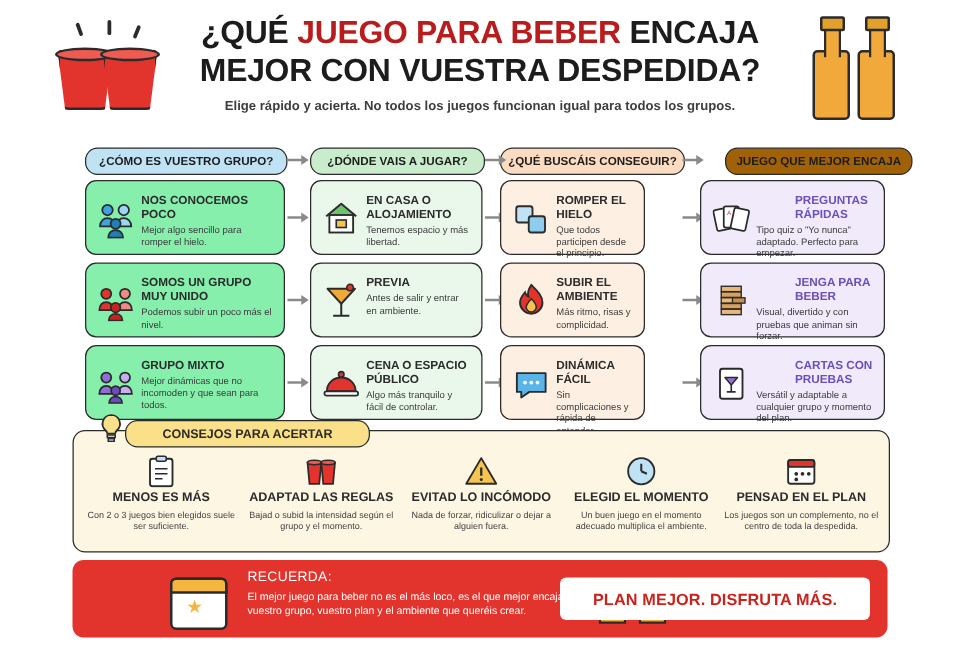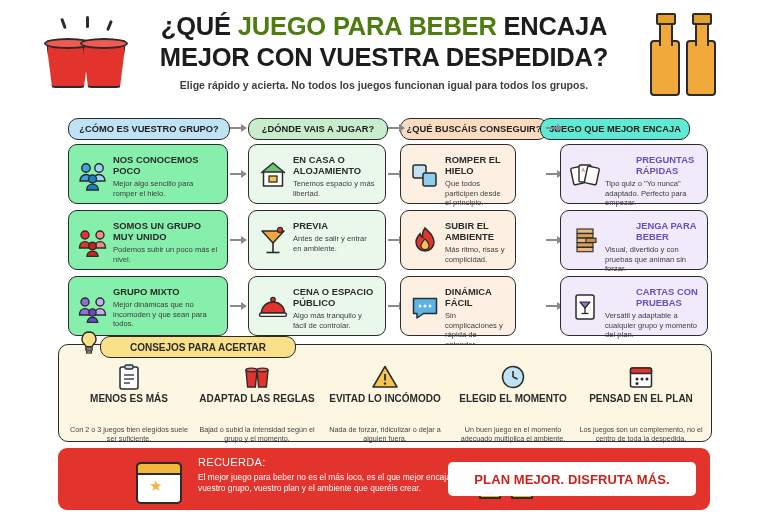--- a/index.html
+++ b/index.html
@@ -12,21 +12,21 @@
     position:relative;
   }
   .page{position:relative;width:768px;height:524px;}
 
   
   .header{position:absolute;left:0;top:0;width:768px;height:106px;}
   .title1{
     position:absolute;left:0;top:12px;width:768px;text-align:center;
     font-size:25.5px;font-weight:bold;letter-spacing:-0.2px;color:#1c1c1c;
   }
-  .title1 .hl{color:#4d7c0f;}
+  .title1 .hl{color:#b91c1c;}
   .title2{
     position:absolute;left:0;top:43px;width:768px;text-align:center;
     font-size:25.5px;font-weight:bold;letter-spacing:-0.2px;color:#1c1c1c;
   }
   .subtitle{
     position:absolute;left:0;top:79px;width:768px;text-align:center;
     font-size:10.5px;font-weight:bold;color:#3e3e3e;
   }
   .cups{position:absolute;left:40px;top:16px;width:96px;height:78px;}
   .cup{position:absolute;bottom:6px;width:40px;height:44px;background:#e2342c;border:2px solid #2b2b2b;border-radius:3px 3px 9px 9px;clip-path:polygon(0 0,100% 0,86% 100%,14% 100%);}
@@ -49,21 +49,21 @@
 
   
   .colhead{
     position:absolute;height:20px;border:1.6px solid #2b2b2b;border-radius:10px;
     font-size:9.3px;font-weight:bold;color:#1c1c1c;
     display:flex;align-items:center;justify-content:center;text-align:center;
   }
   .ch1{left:68px;top:118px;width:160px;background:#bfe3f5;}
   .ch2{left:248px;top:118px;width:138px;background:#c9eccd;}
   .ch3{left:400px;top:118px;width:146px;background:#fbdcc0;}
-  .ch4{left:540px;top:118px;width:148px;background:#5eead4;}
+  .ch4{left:580px;top:118px;width:148px;background:#a16207;}
 
   
   .card{
     position:absolute;border:1.6px solid #2b2b2b;border-radius:9px;
     padding:8px 8px 8px 8px;box-sizing:border-box;
   }
   .card .ctitle{font-size:9.4px;font-weight:bold;line-height:11px;margin:0 0 3px 0;}
   .card .cdesc{font-size:7.6px;line-height:9.6px;color:#3c3c3c;}
   .card .cbody{position:absolute;left:44px;right:8px;top:9px;}
 
@@ -90,21 +90,21 @@
     background:#fdf6e3;border:1.8px solid #2b2b2b;border-radius:10px;
   }
   .tipshead{
     position:absolute;left:100px;top:336px;width:194px;height:20px;
     background:#fbe08a;border:1.7px solid #2b2b2b;border-radius:10px;
     font-size:10px;font-weight:bold;display:flex;align-items:center;justify-content:center;
   }
   .bulb{position:absolute;left:78px;top:330px;width:22px;height:26px;}
   .tip{position:absolute;top:364px;width:126px;text-align:center;}
   .tip .tt{font-size:10px;font-weight:bold;margin-top:3px;}
-  .tip .td{font-size:7.2px;line-height:9px;color:#444;margin-top:21px;}
+  .tip .td{font-size:7.2px;line-height:9px;color:#444;margin-top:3px;}
   .tipicon{height:26px;display:flex;align-items:flex-end;justify-content:center;}
 
   
   .remember{
     position:absolute;left:58px;top:448px;width:652px;height:62px;
     background:#e2342c;border-radius:9px;
   }
   .rem-title{position:absolute;left:140px;top:8px;font-size:11px;font-weight:normal;color:#ffffff;letter-spacing:0.3px;}
   .rem-text{position:absolute;left:140px;top:24px;width:290px;font-size:8.4px;line-height:11.2px;color:#ffffff;}
   .cta{

